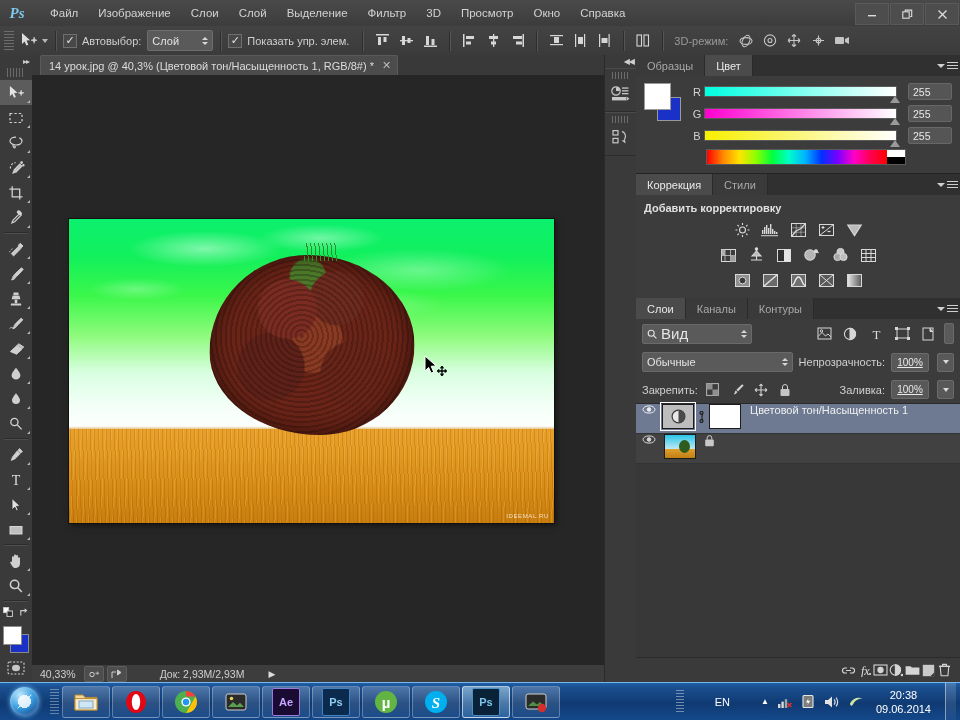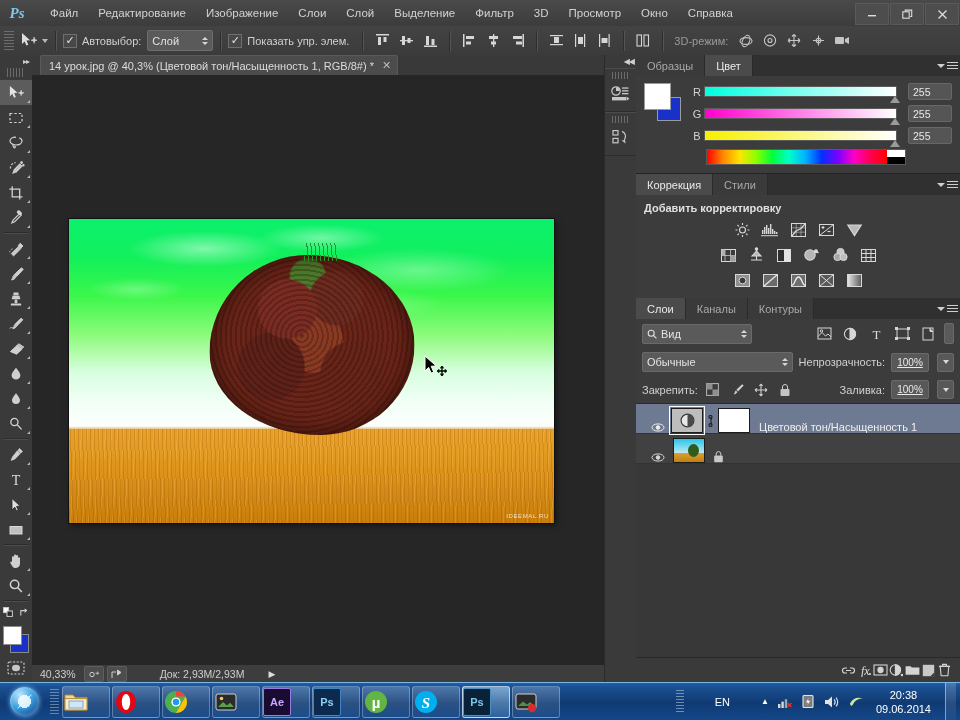--- a/index.html
+++ b/index.html
@@ -177,35 +177,35 @@
 
   
   .addlabel{font-size:11px;color:#e0e0e0;font-weight:bold;margin-bottom:7px;}
   .adjrow{display:flex;justify-content:center;gap:9px;margin-bottom:7px;}
   .adjico{width:19px;height:18px;display:flex;align-items:center;justify-content:center;
           color:#d8d8d8;}
 
   
   .lrow{display:flex;align-items:center;padding:4px 6px;gap:6px;}
   .lfilter{flex:0 0 100px;height:18px;background:#5a5a5a;border:1px solid #6a6a6a;border-radius:2px;
-           display:flex;align-items:center;padding:0 4px;color:#e4e4e4;font-size:11px;
+           display:flex;align-items:center;padding:0 4px;color:#e4e4e4;font-size:15px;
            justify-content:space-between;}
   .lfico{width:20px;height:18px;display:flex;align-items:center;justify-content:center;color:#d6d6d6;}
   .blendsel{flex:1;height:18px;background:#5a5a5a;border:1px solid #6a6a6a;border-radius:2px;
             display:flex;align-items:center;padding:0 4px;color:#e4e4e4;font-size:11px;
             justify-content:space-between;}
   .optxt{font-size:11px;color:#d0d0d0;white-space:nowrap;}
   .opval{width:36px;height:17px;background:#585858;border:1px solid #6a6a6a;border-radius:2px;
          color:#eaeaea;font-size:10px;display:flex;align-items:center;justify-content:center;text-decoration:underline;}
   .opdrop{width:15px;height:17px;background:#585858;border:1px solid #6a6a6a;border-radius:2px;
           display:flex;align-items:center;justify-content:center;margin-left:2px;}
   .lockico{width:18px;height:16px;display:flex;align-items:center;justify-content:center;color:#d2d2d2;}
   .layerlist{background:#3f3f3f;border-top:1px solid #2a2a2a;}
-  .layer{display:flex;align-items:flex-end;height:29px;border-bottom:1px solid #333;
-         background:#414141;padding-left:9px;}
+  .layer{display:flex;align-items:flex-start;height:29px;border-bottom:1px solid #333;
+         background:#414141;}
   .layer.sel{background:#6d7a92;}
   .l-eye{width:26px;display:flex;align-items:center;justify-content:center;}
   .l-thumbwrap{display:flex;align-items:center;gap:3px;}
   .l-thumb{width:30px;height:23px;border:1px solid #1c1c1c;background:#cfcfcf;
            display:flex;align-items:center;justify-content:center;overflow:hidden;position:relative;}
   .l-thumb.sel-out{outline:1px solid #fff;outline-offset:1px;}
   .l-mask{width:30px;height:23px;background:#fff;border:1px solid #1c1c1c;}
   .l-name{flex:1;font-size:11px;color:#efefef;padding-left:9px;white-space:nowrap;overflow:hidden;}
   .l-name.bg{font-style:italic;color:#e2e2e2;}
   .l-lock{width:26px;display:flex;align-items:center;justify-content:center;}
@@ -232,21 +232,21 @@
        display:flex;align-items:center;justify-content:center;position:relative;}
   .orb:after{content:"";position:absolute;width:15px;height:15px;
      background:
        linear-gradient(135deg,transparent 48%, #fff 48% 52%, transparent 52%),
        radial-gradient(circle at 50% 50%, rgba(255,255,255,.92) 0 60%, transparent 61%);
      border-radius:2px;opacity:.9;}
   .tb-sep{width:9px;height:26px;margin:0 2px;
           background:repeating-linear-gradient(to bottom,rgba(255,255,255,.35) 0 1px,transparent 1px 3px);}
   .tbtn{height:30px;min-width:46px;margin:0 1px;border:1px solid rgba(255,255,255,.28);
         border-radius:3px;background:linear-gradient(to bottom,rgba(255,255,255,.22),rgba(255,255,255,.04));
-        display:flex;align-items:center;}
+        display:flex;align-items:center;justify-content:center;}
   .tbtn.active{background:linear-gradient(to bottom,rgba(200,235,255,.55),rgba(120,190,240,.25));
                border-color:rgba(255,255,255,.6);}
   .tray{margin-left:auto;display:flex;align-items:center;height:37px;padding-right:4px;gap:7px;}
   .tr-grip{width:8px;height:24px;
            background:repeating-linear-gradient(to bottom,rgba(255,255,255,.4) 0 1px,transparent 1px 3px);}
   .tr-txt{color:#fff;font-size:11px;padding-left:24px;}
   .clock{color:#fff;font-size:11px;text-align:center;line-height:14px;padding:0 4px;}
   .tr-ico{width:17px;height:17px;display:flex;align-items:center;justify-content:center;}
   .showdesk{width:10px;height:37px;margin-left:3px;border-left:1px solid rgba(255,255,255,.45);
             background:linear-gradient(to bottom,rgba(255,255,255,.18),rgba(255,255,255,.04));}
@@ -255,21 +255,20 @@
 </style>
 </head>
 <body>
 
 <div id="app">
 
   <div class="titlebar">
     <div class="ps-logo">Ps</div>
     <div class="menubar">
       <div class="menuitem">Файл</div>
-      <div class="menuitem">Редактирование</div>
       <div class="menuitem">Изображение</div>
       <div class="menuitem">Слои</div>
       <div class="menuitem">Слой</div>
       <div class="menuitem">Выделение</div>
       <div class="menuitem">Фильтр</div>
       <div class="menuitem">3D</div>
       <div class="menuitem">Просмотр</div>
       <div class="menuitem">Окно</div>
       <div class="menuitem">Справка</div>
     </div>

